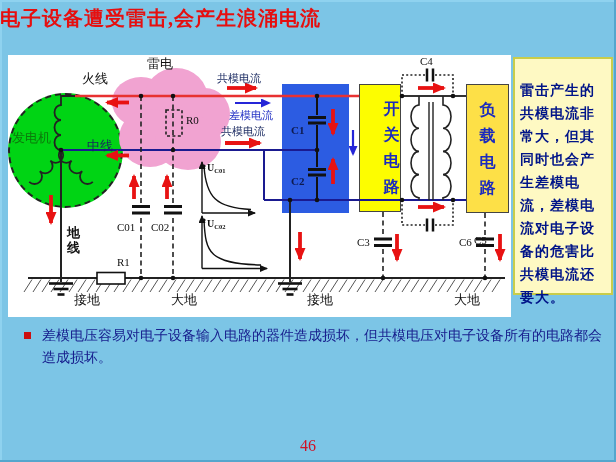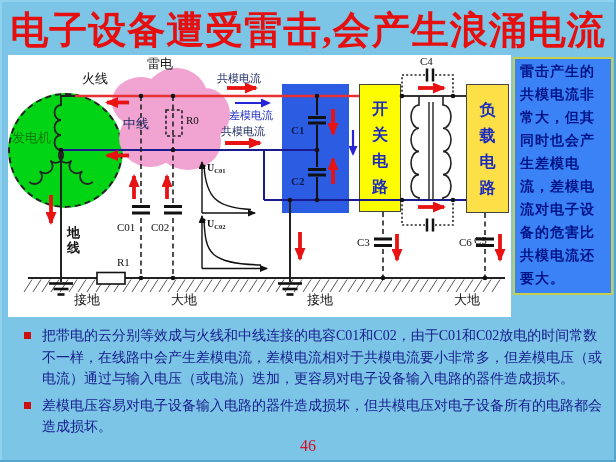--- a/index.html
+++ b/index.html
@@ -1,40 +1,40 @@
 <!DOCTYPE html>
 <html><head>
 <meta charset="utf-8">
 <style>
   html,body{margin:0;padding:0;}
   body{width:616px;height:462px;overflow:hidden;
        font-family:"Liberation Serif","DejaVu Serif",serif;}
   .slide{position:relative;width:616px;height:462px;background:#7cc5e6;
          box-shadow:inset -2px -2px 0 #55a6cd, inset 2px 2px 0 #8fd2ef;}
-  .title{position:absolute;left:0;top:5px;width:100%;text-align:center;
-         font-size:38px;font-weight:bold;color:#e60f0f;letter-spacing:1px;}
+  .title{position:absolute;left:0;top:5px;width:100%;text-align:left;
+         font-size:20px;font-weight:bold;color:#e60f0f;letter-spacing:1px;}
   .diagram{position:absolute;left:8px;top:55px;width:503px;height:262px;background:#ffffff;}
   .panel{position:absolute;left:513px;top:57px;width:100px;height:238px;
-         background:#3b82f6;border:2px solid #c9cd4a;box-sizing:border-box;
-         padding:1px 5px;color:#001488;font-weight:bold;font-size:14px;
+         background:#fef9c3;border:2px solid #c9cd4a;box-sizing:border-box;
+         padding:20px 5px;color:#001488;font-weight:bold;font-size:14px;
          line-height:23px;letter-spacing:1px;}
   .bullets{position:absolute;left:24px;top:325px;width:584px;color:#18208e;}
   .bullet{display:flex;margin-bottom:5px;}
   .bullet .sq{flex:0 0 auto;width:7px;height:7px;background:#cc0f0f;margin:7px 11px 0 0;}
   .bullet p{margin:0;font-size:14px;line-height:21.5px;width:566px;}
   .pagenum{position:absolute;left:0;top:437px;width:100%;text-align:center;
            font-size:16px;color:#cf1126;}
   
   .abs{position:absolute;}
   .gen{left:0;top:38px;width:115px;height:115px;border:2px dashed #222;
        border-radius:50%;background:#00d414;box-sizing:border-box;}
   .cloudbit{background:#f1a3d1;border-radius:50%;}
   .bluebox{left:274px;top:29px;width:67px;height:129px;background:#2c5ce2;}
   .yellowbox{left:351px;top:29px;width:42px;height:128px;background:#fdfd00;
-             border:1px solid #444;box-sizing:border-box;display:flex;align-items:center;justify-content:center;}
+             border:1px solid #444;box-sizing:border-box;display:flex;align-items:center;justify-content:flex-end;}
   .cyanbox{left:458px;top:29px;width:43px;height:129px;background:#fde047;
            border:1px solid #444;box-sizing:border-box;display:flex;align-items:center;justify-content:center;}
   .vtext{width:17px;word-break:break-all;text-align:center;font-size:16px;
          line-height:26px;font-weight:bold;color:#1b2bbd;}
   .overlay{position:absolute;left:0;top:0;width:503px;height:262px;}
   .lab{position:absolute;color:#111;font-size:13px;white-space:nowrap;}
   .lab.small{font-size:11px;}
   .lab.navy{color:#17275f;}
   .lab.blue{color:#2230c4;font-family:Liberation Serif, serif;}
   .lab.boxlbl{color:#0e1a4e;font-weight:bold;}
@@ -255,21 +255,21 @@
       </g>
     </svg>
 
     <div class="lab" style="left:74px;top:15px;">火线</div>
     <div class="lab" style="left:139px;top:0px;">雷电</div>
     <div class="lab small" style="left:178px;top:59px;">R0</div>
     <div class="lab small navy" style="left:209px;top:16px;">共模电流</div>
     <div class="lab small blue" style="left:221px;top:53px;">差模电流</div>
     <div class="lab small navy" style="left:213px;top:69px;">共模电流</div>
     <div class="lab green" style="left:4px;top:74px;">发电机</div>
-    <div class="lab navy" style="left:79px;top:60px;margin-left:36px;">中线</div>
+    <div class="lab navy" style="left:79px;top:82px;">中线</div>
     <div class="lab vert" style="left:59px;top:170px;">地线</div>
     <div class="lab small" style="left:109px;top:166px;">C01</div>
     <div class="lab small" style="left:143px;top:166px;">C02</div>
     <div class="lab small" style="left:109px;top:201px;">R1</div>
     <div class="lab" style="left:66px;top:236px;">接地</div>
     <div class="lab" style="left:163px;top:236px;">大地</div>
     <div class="lab" style="left:299px;top:236px;">接地</div>
     <div class="lab" style="left:446px;top:236px;">大地</div>
     <div class="lab small boxlbl" style="left:283px;top:69px;">C1</div>
     <div class="lab small boxlbl" style="left:283px;top:120px;">C2</div>
@@ -281,22 +281,18 @@
     <div class="lab ulab" style="left:199px;top:163px;"><span>U</span><span class="usub">C02</span></div>
   </div>
 
   <div class="panel">
     <span>雷击产生的共模电流非常大，但其同时也会产生差模电流，差模电流对电子设备的危害比共模电流还要大。</span>
   </div>
 
   <div class="bullets">
     <div class="bullet">
       <span class="sq"></span>
-      <p>把带电的云分别等效成与火线和中线连接的电容C01和C02，由于C01和C02放电的时间常数不一样，在线路中会产生差模电流，差模电流相对于共模电流要小非常多，但差模电压（或电流）通过与输入电压（或电流）迭加，更容易对电子设备输入电路的器件造成损坏。</p>
-    </div>
-    <div class="bullet">
-      <span class="sq"></span>
       <p>差模电压容易对电子设备输入电路的器件造成损坏，但共模电压对电子设备所有的电路都会造成损坏。</p>
     </div>
   </div>
 
   <div class="pagenum">46</div>
 </div>
 
 </body></html>

